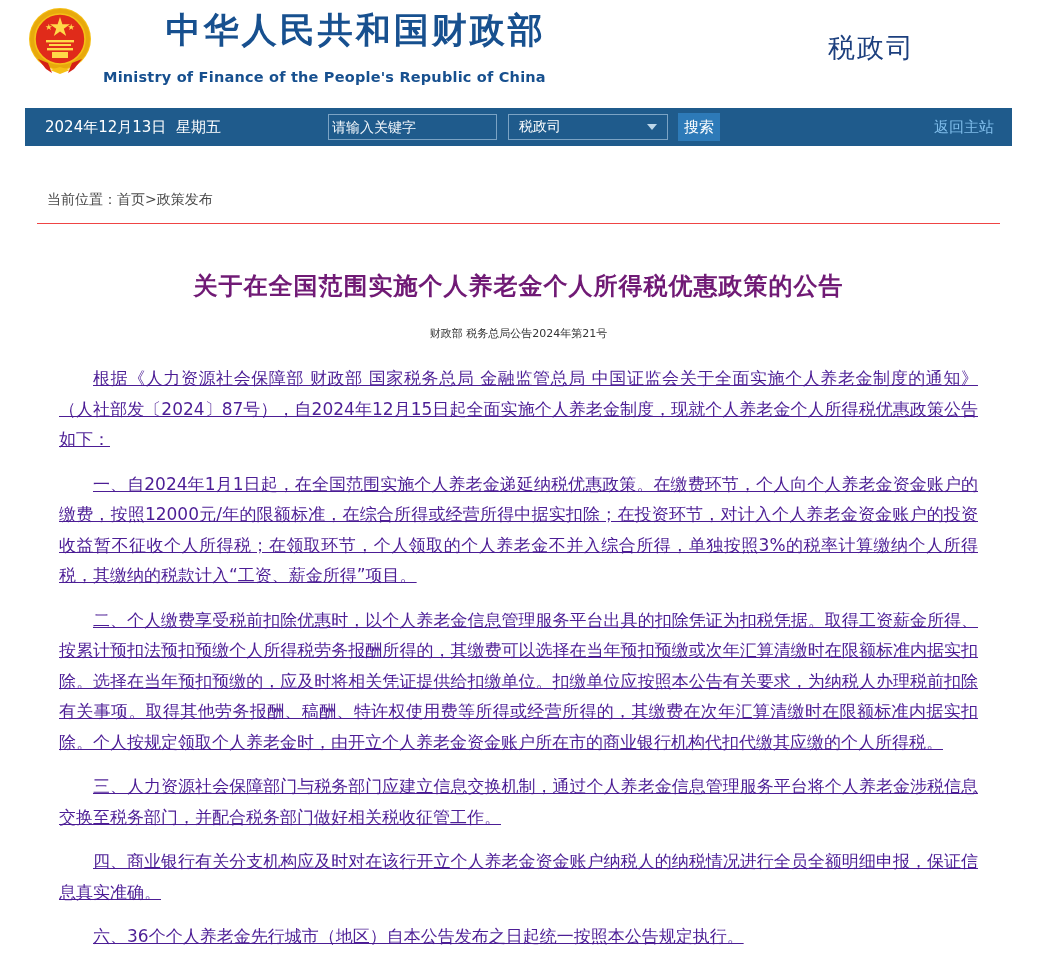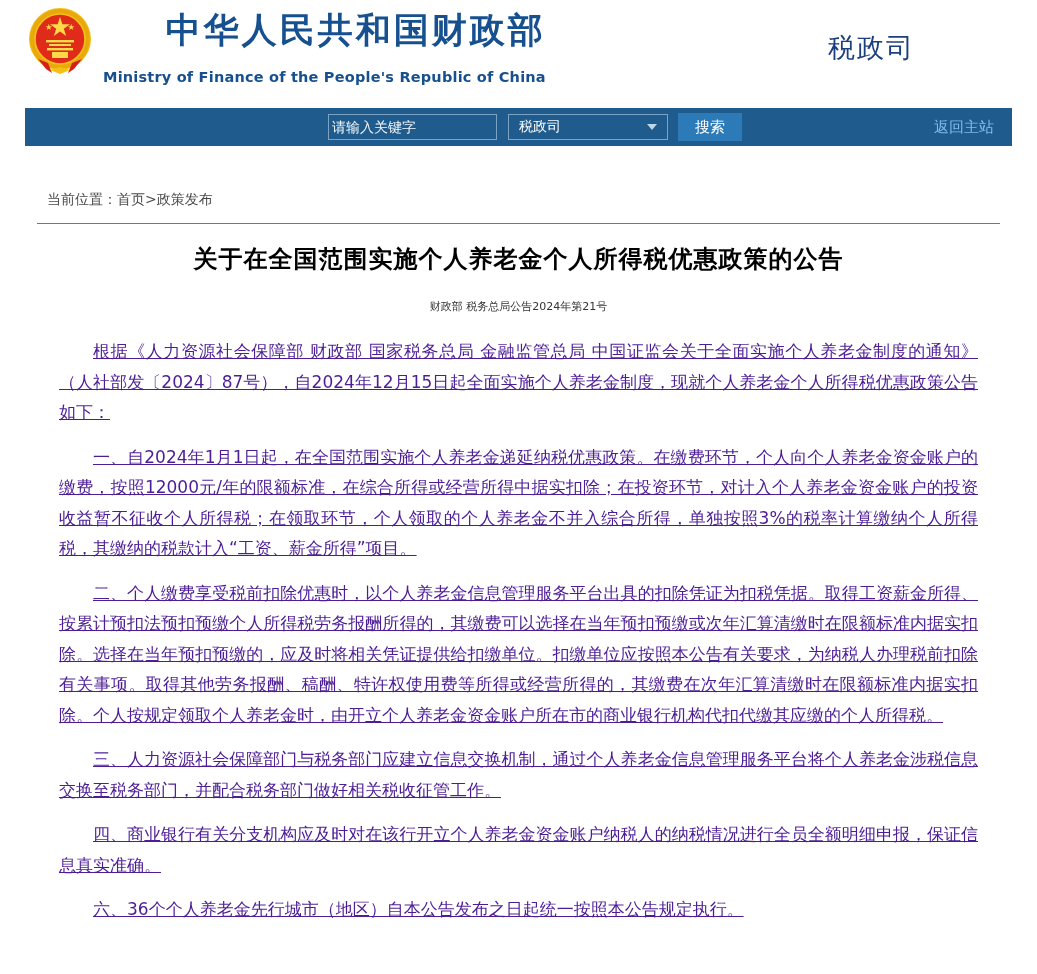--- a/index.html
+++ b/index.html
@@ -37,43 +37,43 @@
     position:absolute; left:483px; top:6px; width:160px; height:26px;
     border:1px solid #7ba3c4; color:#fff; font-size:14px;
     display:flex; align-items:center; padding:0 10px; cursor:pointer;
   }
   .scope-arrow {
     margin-left:auto; width:0; height:0;
     border-left:5px solid transparent; border-right:5px solid transparent;
     border-top:6px solid #bdd7ea;
   }
   .search-button {
-    position:absolute; left:653px; top:5px; height:28px; width:64px;
+    position:absolute; left:653px; top:5px; height:28px; width:42px;
     background:#2d7ab8; border:none; color:#fff; font-size:15px;
     cursor:pointer; font-family:Liberation Sans, sans-serif;
   }
   .home-link {
     position:absolute; right:18px; top:0; height:38px; line-height:38px;
     color:#7fbdeb; font-size:15px; text-decoration:none; cursor:pointer;
   }
   
   .content {
     margin:20px 25px 0; background:#ffffff; min-height:808px;
     padding-bottom:20px;
   }
   .breadcrumb-row {
     margin:12px 12px; padding:25px 0 14px 10px;
     border-bottom:1px solid #ef4444;
     font-size:14px; color:#4a4a4a;
   }
   .breadcrumb-row a { color:#4a4a4a; text-decoration:none; cursor:pointer; }
   .article { padding:0 34px; }
   .article-title {
-    margin-top:19px; text-align:center;
-    font-size:24px; font-weight:bold; color:#000000; letter-spacing:1px;
+    margin-top:46px; text-align:center;
+    font-size:24px; font-weight:bold; color:#701a75; letter-spacing:1px;
   }
   .doc-number { margin-top:24px; text-align:center; font-size:11px; color:#333333; }
   .paragraphs { margin-top:22px; }
   .paragraphs p {
     font-size:17px; color:#4c1d95; line-height:30.5px;
     text-align:justify; text-indent:2em; margin:0 0 14px;text-decoration:underline;
   }
 </style>
 </head>
 <body>
@@ -96,20 +96,21 @@
     <path d="M22 63 L32 67 L42 63 L32 60 Z" fill="#f5c016"></path>
   </svg>
   <div class="brand">
     <div class="brand-cn">中华人民共和国财政部</div>
     <div class="brand-en">Ministry of Finance of the People's Republic of China</div>
   </div>
   <div class="dept-name">税政司</div>
 </div>
 
 <div class="navbar">
+  <span class="nav-date">2024年12月13日  星期五</span>
   <input class="search-input" type="text" placeholder="请输入关键字" style="">
   <div class="scope-select">
     <span>税政司</span>
     <span class="scope-arrow"></span>
   </div>
   <button class="search-button">搜索</button>
   <a class="home-link">返回主站</a>
 </div>
 
 <div class="content">

